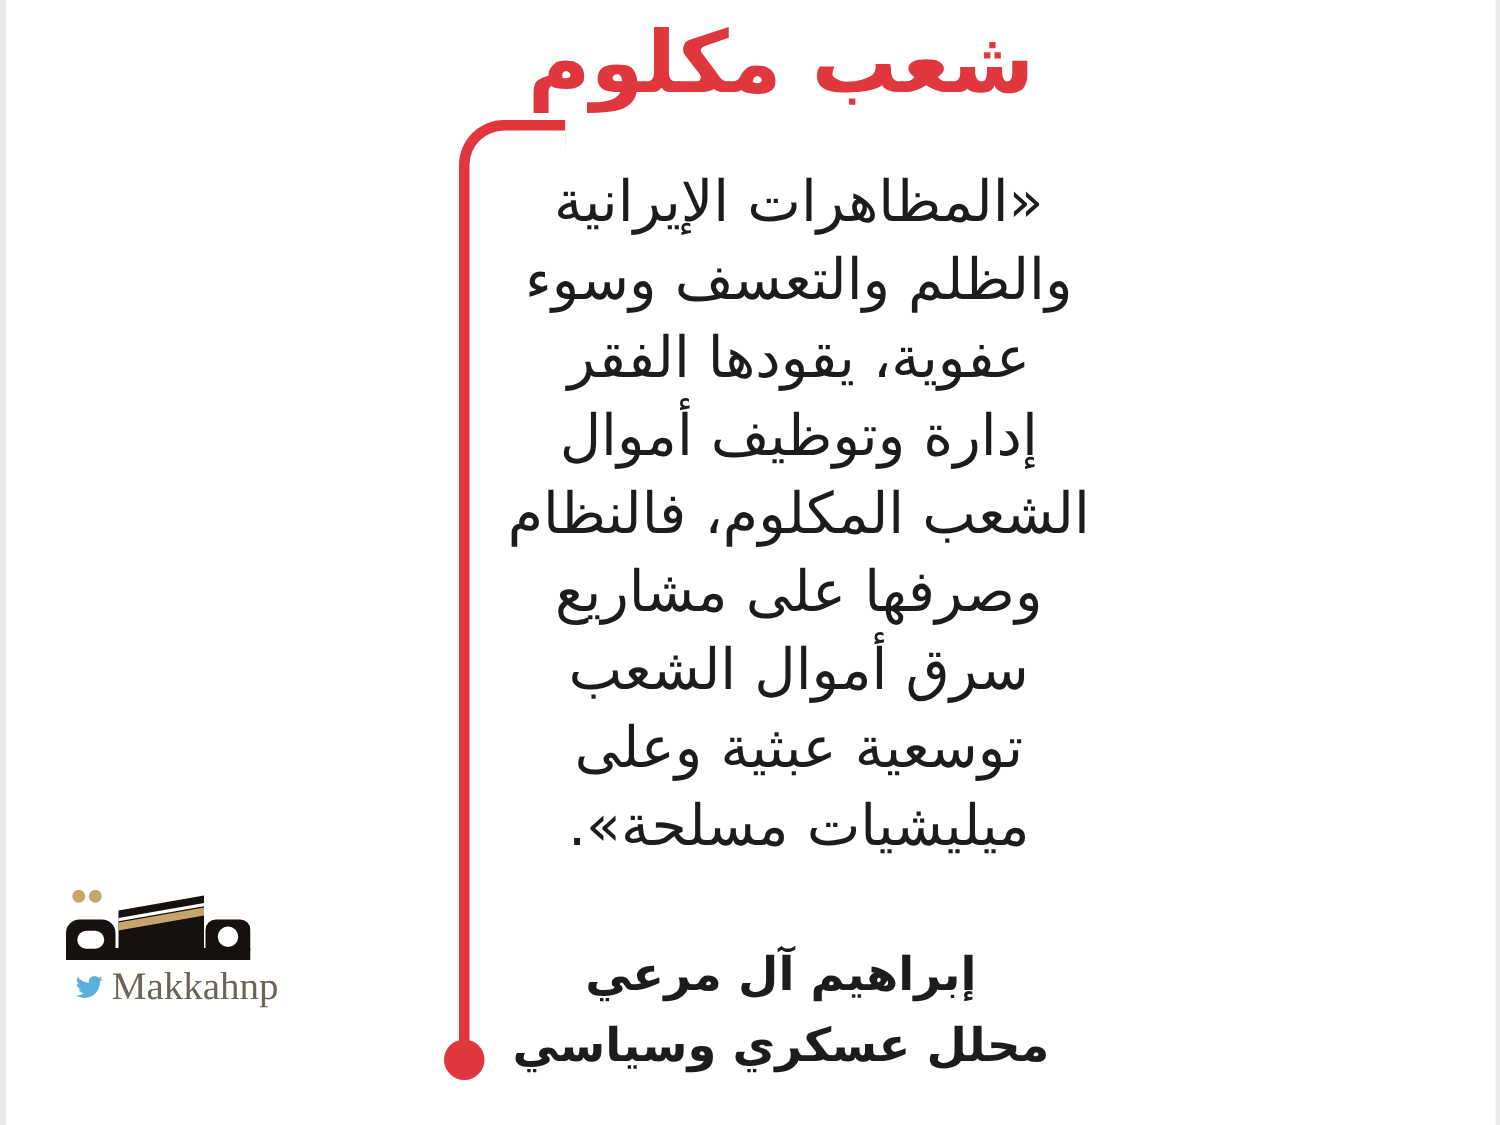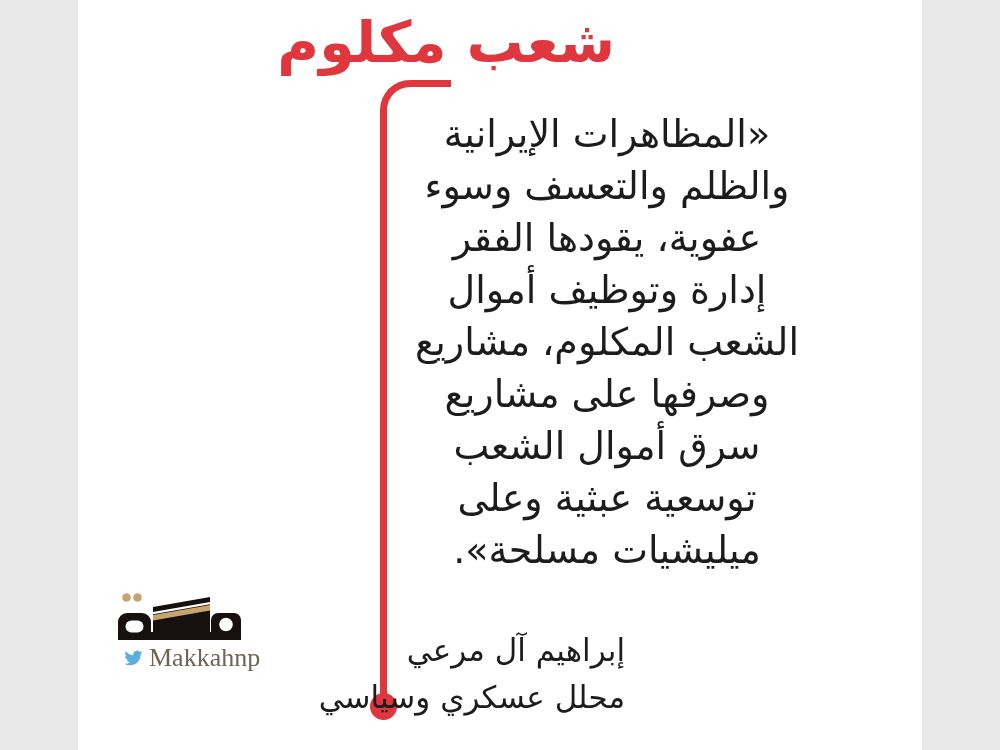--- a/index.html
+++ b/index.html
@@ -8,21 +8,21 @@
     --logo-black: #16110e;
     --gold: #c6a46e;
     --bird-blue: #5caede;
     --handle: #6e6455;
     --background: #ffffff;
   }
   * { box-sizing: border-box; }
   html, body { margin: 0; padding: 0; background: #e9e9e9; }
   .canvas {
     position: relative;
-    width: 844px;
+    width: 993px;
     height: 750px;
     margin: 0 auto;
     background: var(--background);
     overflow: hidden;
     font-family: "DejaVu Sans", sans-serif;
   }
 
   
   .title {
     position: absolute;
@@ -74,23 +74,23 @@
     line-height: 52px;
   }
   .quote .line { white-space: nowrap; }
 
   
   .attribution {
     position: absolute;
     top: 627px;
     right: 297px;
     direction: rtl;
-    text-align: right;
+    text-align: center;
     color: var(--ink);
-    font-weight: normal;
+    font-weight: bold;
   }
   .attribution .name,
   .attribution .role {
     font-size: 31px;
     line-height: 47px;
     white-space: nowrap;
   }
 
   
   .logo {
@@ -122,21 +122,21 @@
 
   <h1 class="title">شعب مكلوم</h1>
 
   <div class="bracket"></div>
 
   <div class="quote">
     <div class="line">«المظاهرات الإيرانية</div>
     <div class="line">والظلم والتعسف وسوء</div>
     <div class="line">عفوية، يقودها الفقر</div>
     <div class="line">إدارة وتوظيف أموال</div>
-    <div class="line">الشعب المكلوم، مشاريع</div>
+    <div class="line">الشعب المكلوم، فالنظام</div>
     <div class="line">وصرفها على مشاريع</div>
     <div class="line">سرق أموال الشعب</div>
     <div class="line">توسعية عبثية وعلى</div>
     <div class="line">ميليشيات مسلحة».</div>
   </div>
 
   <div class="attribution">
     <div class="name">إبراهيم آل مرعي</div>
     <div class="role">محلل عسكري وسياسي</div>
   </div>

